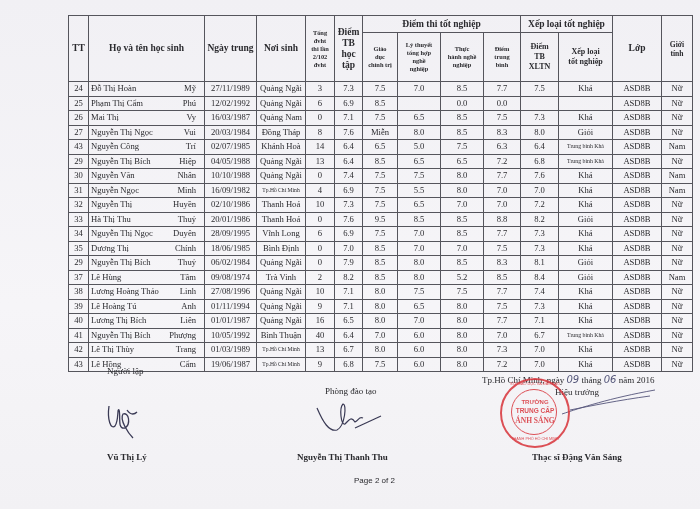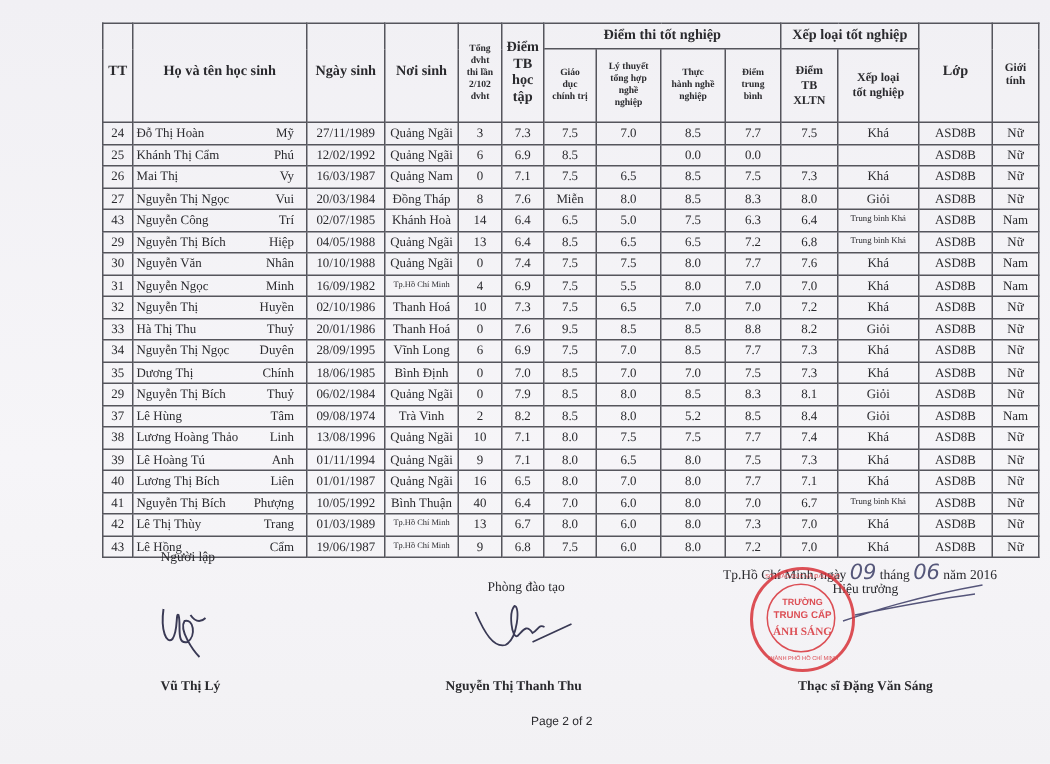--- a/index.html
+++ b/index.html
@@ -24,21 +24,21 @@
   .sig{position:absolute;}
   .stamp{position:absolute;left:500px;top:378px;width:66px;height:66px;border-radius:50%;
          border:2px solid #d8333a;color:#d8333a;opacity:.85;}
   .stamp .inner{position:absolute;left:9px;top:9px;width:44px;height:44px;border-radius:50%;border:1.5px solid #d8333a;}
   .stamp .l1,.stamp .l2,.stamp .l3{position:absolute;left:0;width:66px;text-align:center;font-family:"Liberation Sans",sans-serif;font-weight:bold;}
   .stamp .l1{top:19px;font-size:6px;}
   .stamp .l2{top:27px;font-size:6.5px;}
   .stamp .l3{top:36px;font-size:7.5px;font-family:"Liberation Serif",serif;}
   .stamp .ring{position:absolute;left:0;top:2px;width:66px;text-align:center;font-size:3.8px;font-family:"Liberation Sans",sans-serif;}
   .stamp .ringb{position:absolute;left:0;top:57px;width:66px;text-align:center;font-size:3.8px;font-family:"Liberation Sans",sans-serif;}
-  .handwrite{font-family:"DejaVu Sans",sans-serif;font-style:italic;color:#55577a;font-size:14px;}
+  .handwrite{font-family:"DejaVu Sans",sans-serif;font-style:italic;color:#55577a;font-size:10px;}
 </style>
 </head>
 <body>
 
 <div class="page">
 
   <table class="grades">
     <colgroup>
       <col style="width:20px">
         <col style="width:116px">
@@ -52,21 +52,21 @@
         <col style="width:37px">
         <col style="width:38px">
         <col style="width:54px">
       <col style="width:49px">
         <col style="width:31px">
     </colgroup>
     <thead>
       <tr style="height:17px">
         <th rowspan="2" class="big">TT</th>
         <th rowspan="2" class="big">Họ và tên học sinh</th>
-        <th rowspan="2" class="big">Ngày sinh</th>
+        <th rowspan="2" class="big">Ngày trung</th>
         <th rowspan="2" class="big">Nơi sinh</th>
         <th rowspan="2" class="small">
           <div>Tổng</div>
           <div>đvht</div>
           <div>thi lần</div>
           <div>2/102</div>
           <div>đvht</div>
         </th>
         <th rowspan="2" class="big" style="line-height:11px">
           <div>Điểm</div>
@@ -134,21 +134,21 @@
           <td>7.7</td>
           <td>7.5</td>
           <td>Khá</td>
           <td>ASD8B</td>
           <td>Nữ</td>
         </tr>
         <tr>
           <td>25</td>
           <td class="name">
             <div class="nm-wrap">
-              <span>Khánh Thị Cẩm</span>
+              <span>Phạm Thị Cẩm</span>
               <span class="nm-last">Phú</span>
             </div>
           </td>
           <td>12/02/1992</td>
           <td>Quảng Ngãi</td>
           <td>6</td>
           <td>6.9</td>
           <td>8.5</td>
           <td></td>
           <td>0.0</td>
@@ -411,21 +411,21 @@
           <td>Nam</td>
         </tr>
         <tr>
           <td>38</td>
           <td class="name">
             <div class="nm-wrap">
               <span>Lương Hoàng Thảo</span>
               <span class="nm-last">Linh</span>
             </div>
           </td>
-          <td>13/08/1996</td>
+          <td>27/08/1996</td>
           <td>Quảng Ngãi</td>
           <td>10</td>
           <td>7.1</td>
           <td>8.0</td>
           <td>7.5</td>
           <td>7.5</td>
           <td>7.7</td>
           <td>7.4</td>
           <td>Khá</td>
           <td>ASD8B</td>

